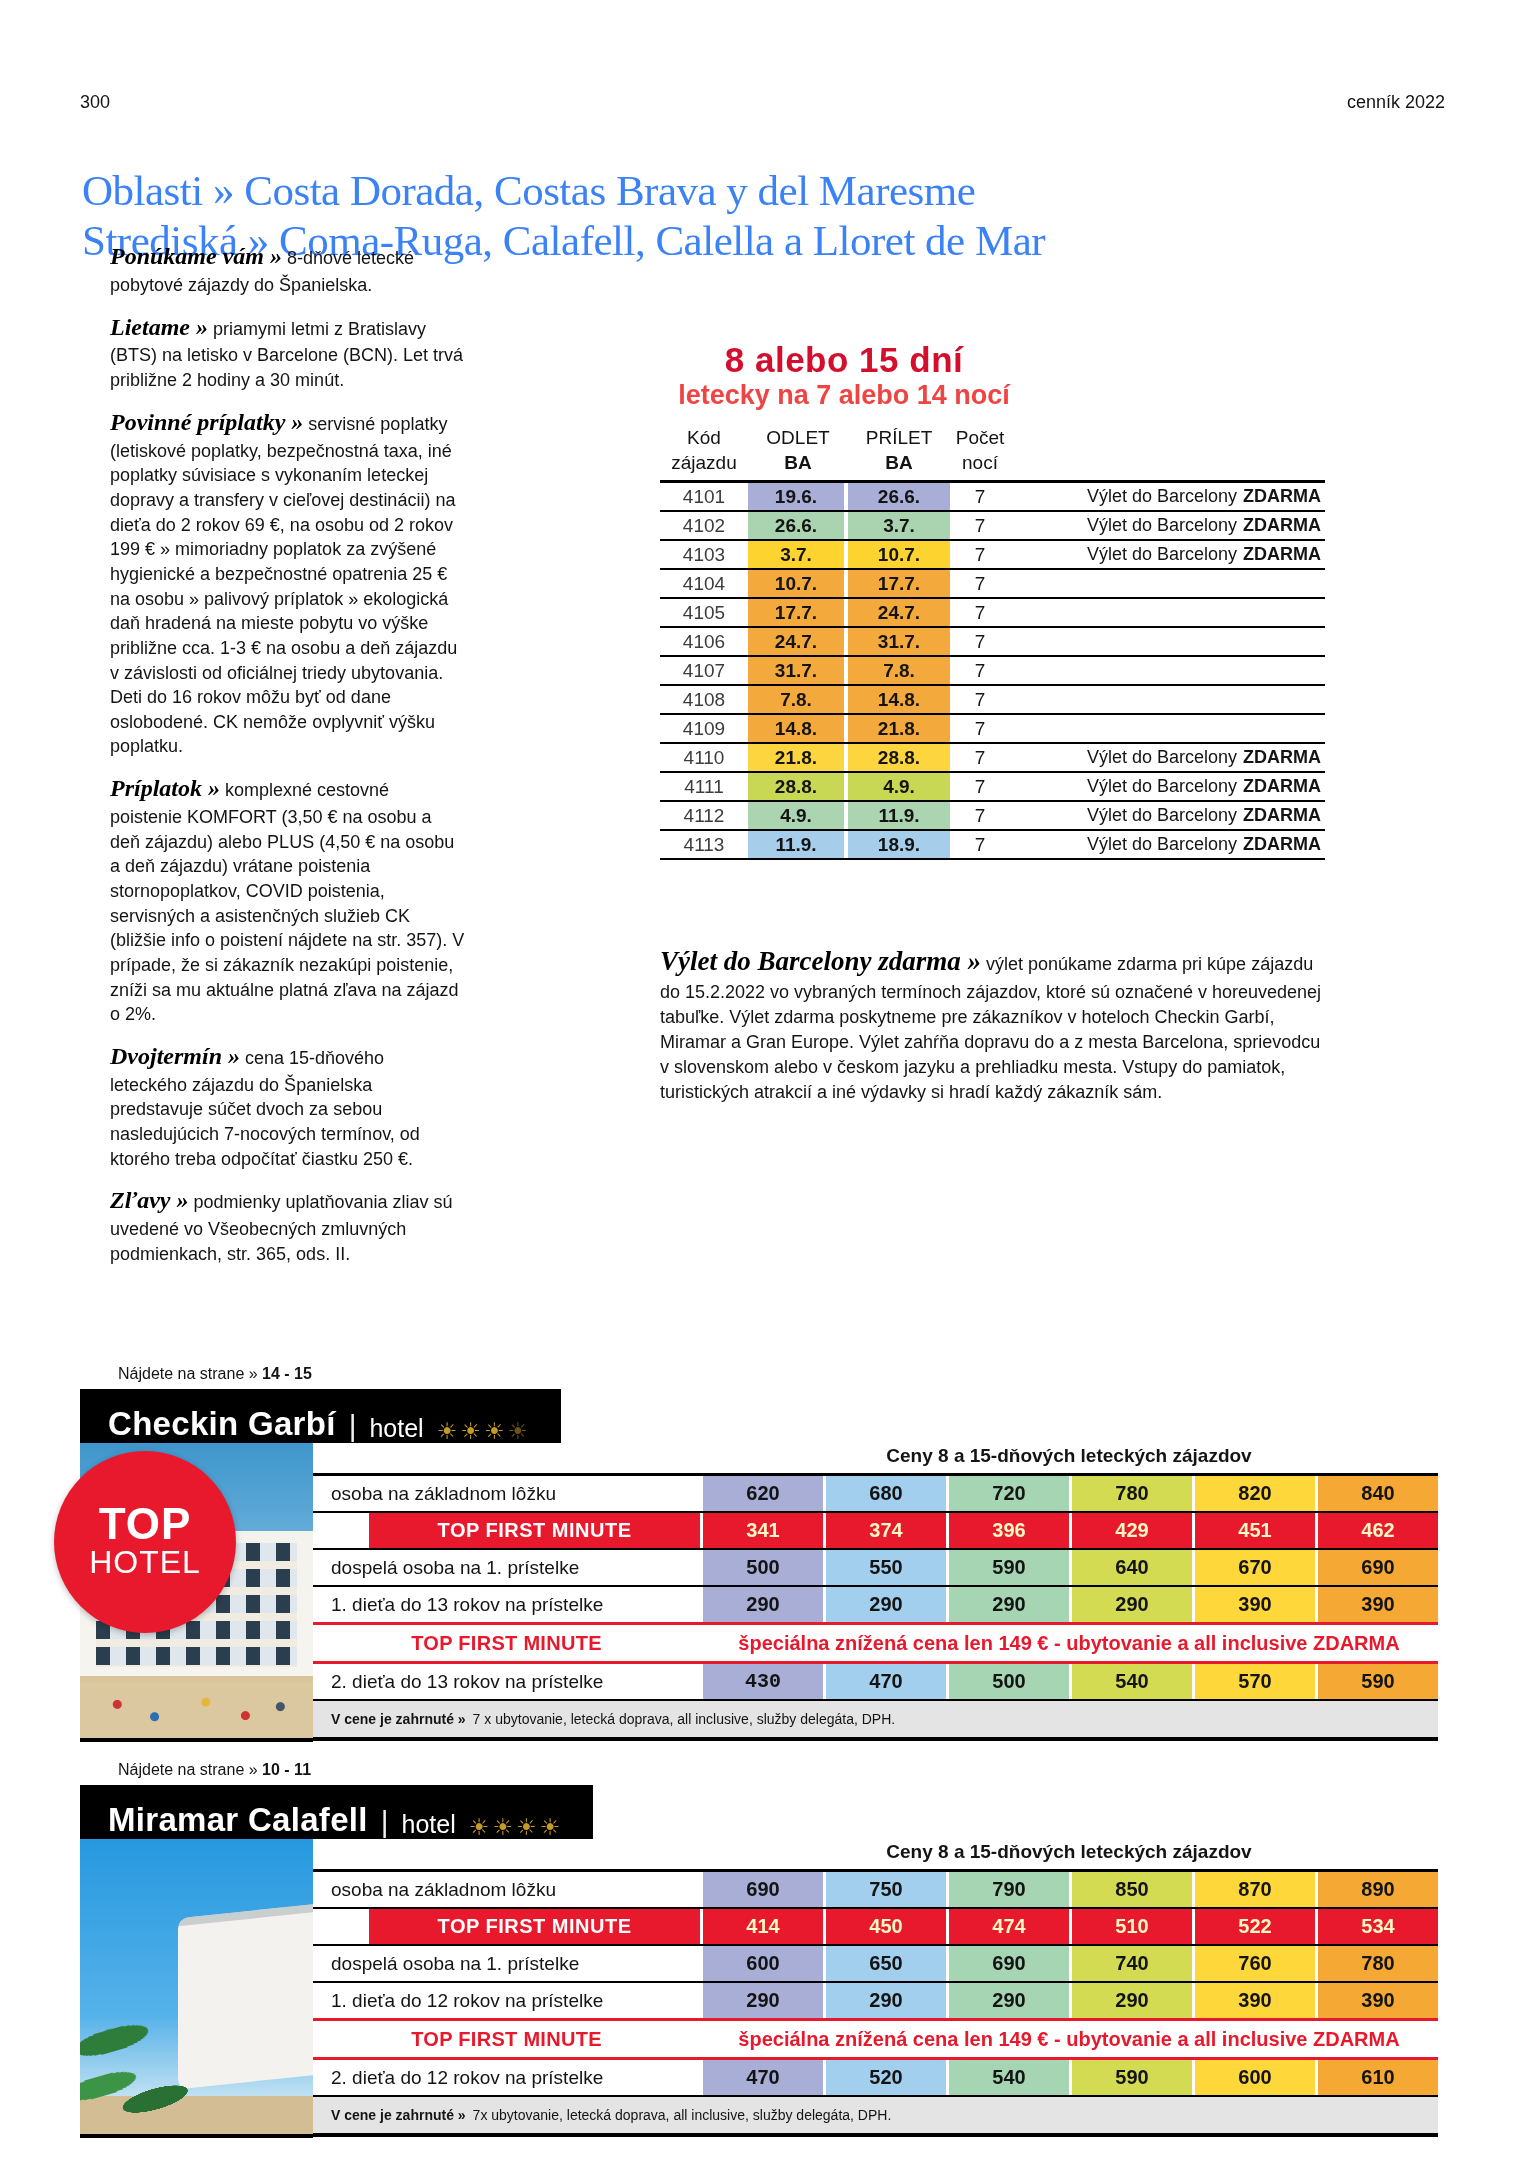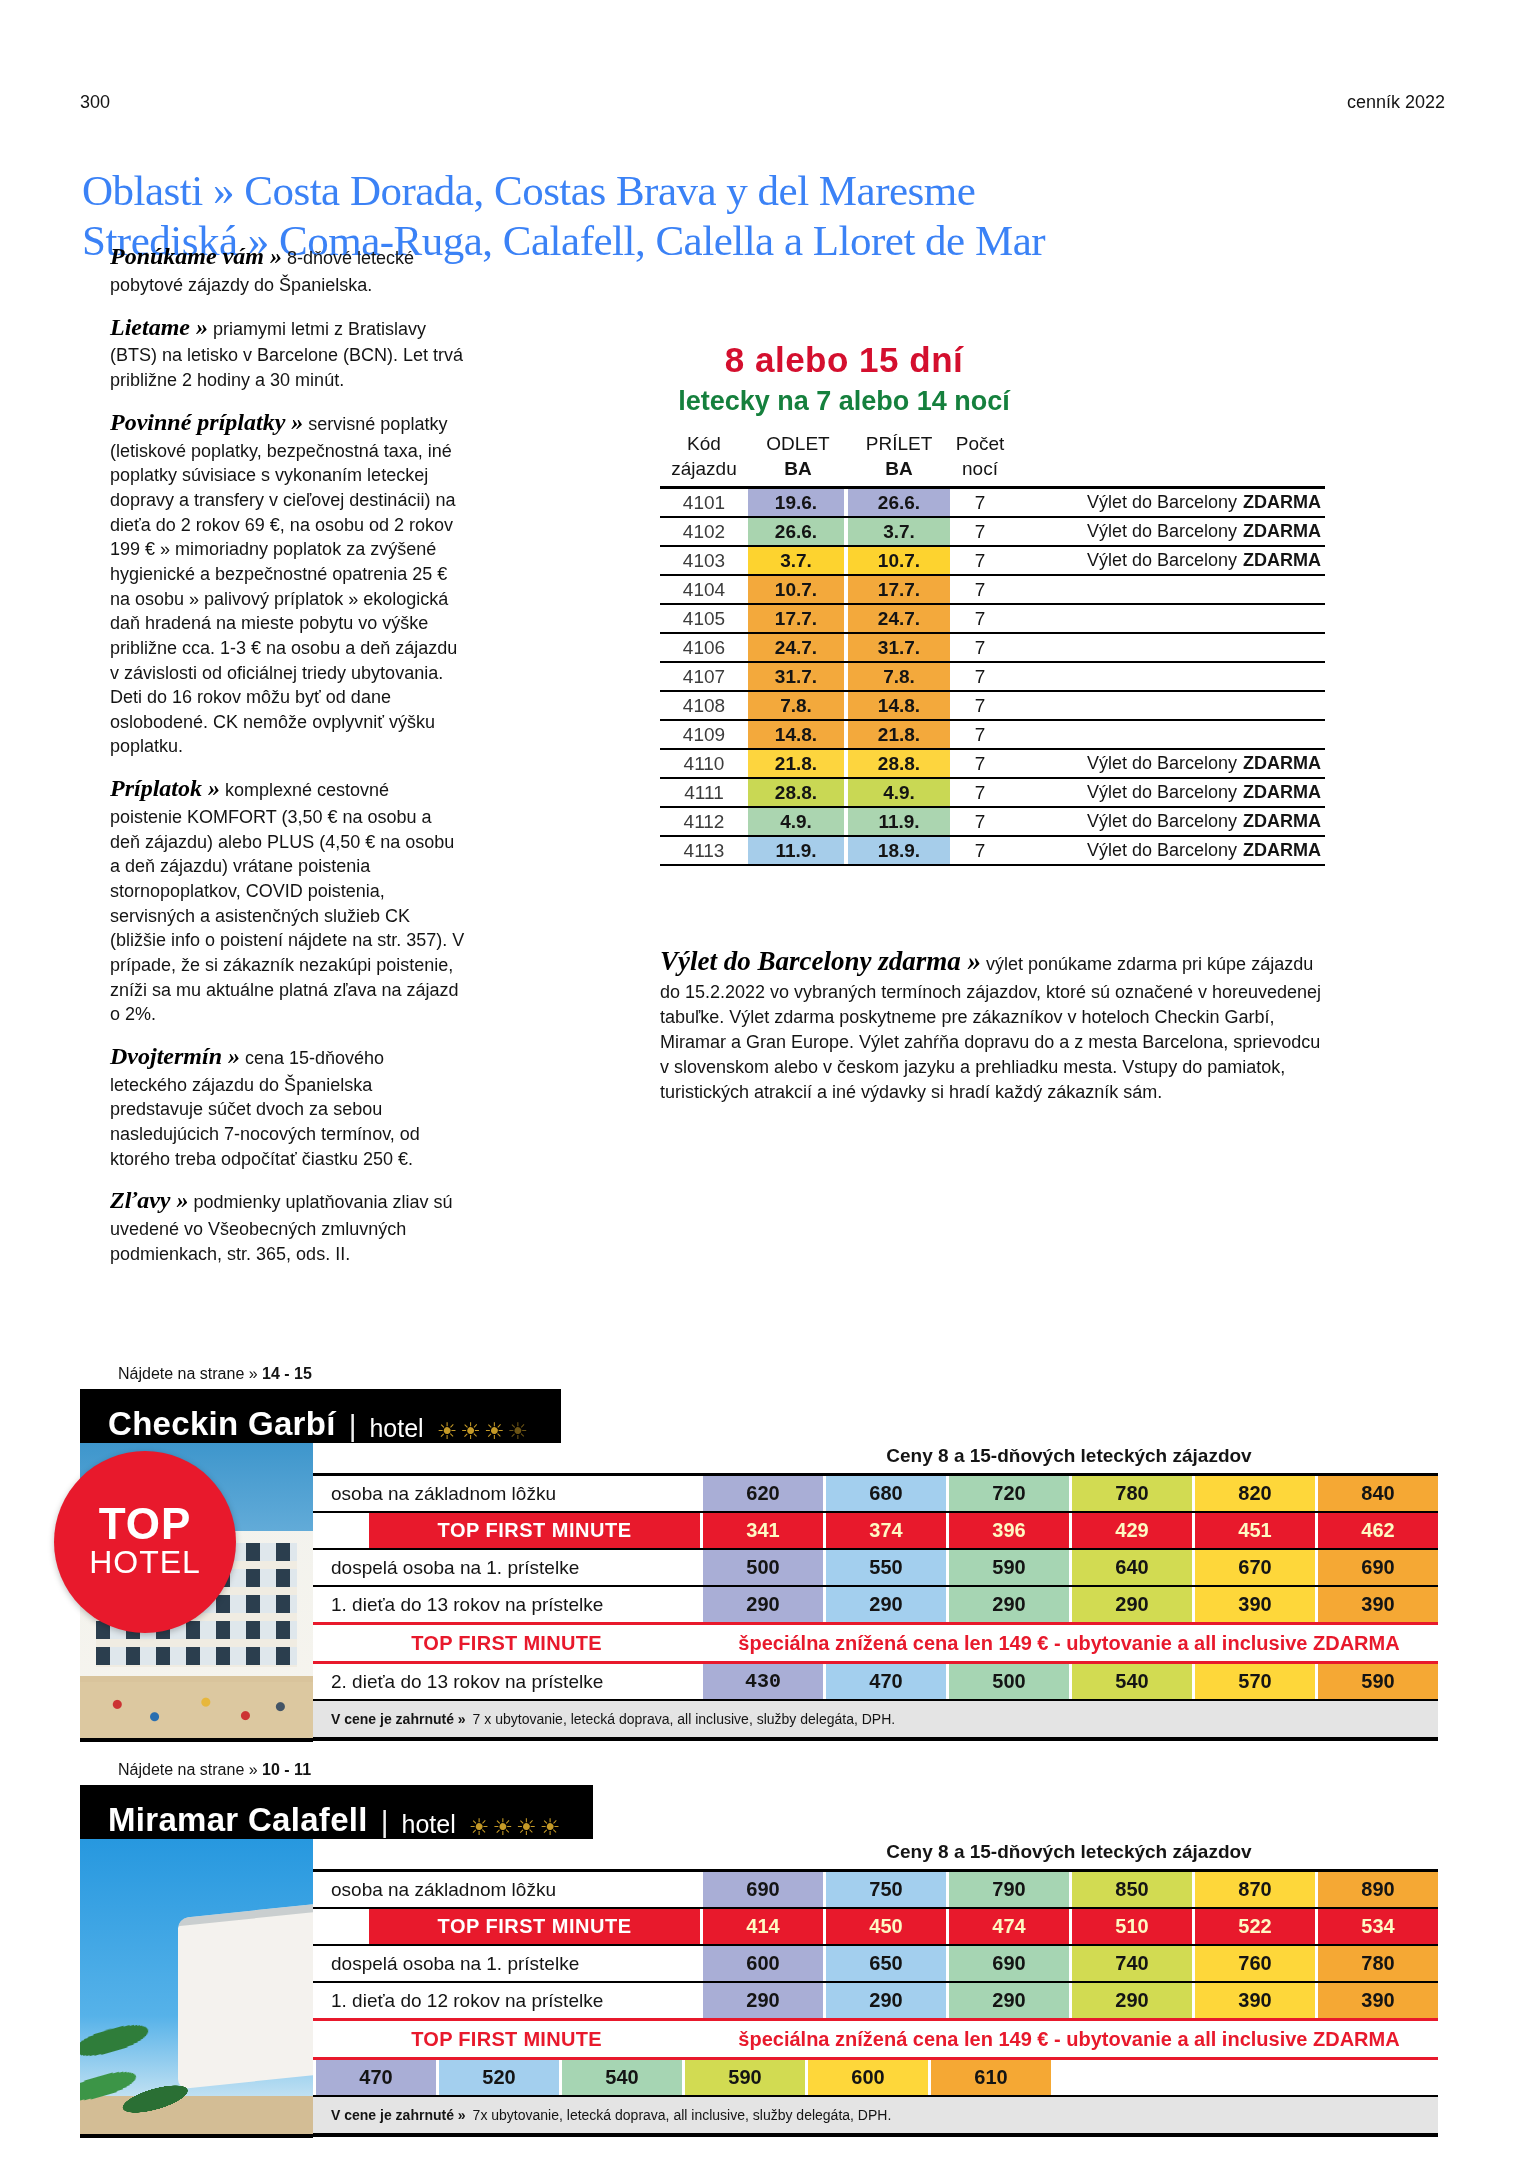--- a/index.html
+++ b/index.html
@@ -22,21 +22,21 @@
   .para-heading {
     font-family:"Liberation Serif", serif; font-style:italic; font-weight:700;
     font-size:24px; color:#000;
   }
   
   .offer { position:absolute; left:655px; top:243px; width:676px; }
   .offer-title {
     margin-top:97px; width:378px; text-align:center;
     font-size:35px; font-weight:700; color:#d40f2e; letter-spacing:0.5px;
   }
-  .offer-subtitle { margin-top:6px; width:378px; text-align:center; font-size:27px; font-weight:700; color:#15803d; }
+  .offer-subtitle { margin-top:0; width:378px; text-align:center; font-size:27px; font-weight:700; color:#ef4444; }
   .flight-table { margin-left:5px; margin-top:14px; width:665px; }
   .f-header { display:flex; align-items:flex-end; padding-bottom:5px; border-bottom:3px solid #000; font-size:19px; }
   .fh-col span { display:block; text-align:center; line-height:1.32; }
   .fh-code { width:88px; } .fh-depart { width:100px; } .fh-arrive { width:102px; } .fh-nights { width:60px; }
   .fh-bold { font-weight:700; }
   .f-row { display:flex; align-items:stretch; height:27px; border-bottom:2px solid #000; font-size:19px; }
   .f-row > div { display:flex; align-items:center; justify-content:center; }
   .f-code { width:88px; color:#3c3c3c; }
   .f-depart { width:100px; font-weight:700; border-right:4px solid #fff; box-sizing:border-box; }
   .f-arrive { width:102px; font-weight:700; }
@@ -456,20 +456,21 @@
             <div class="p-cell" style="background: rgb(166, 213, 179);">290</div>
             <div class="p-cell" style="background: rgb(210, 219, 82);">290</div>
             <div class="p-cell" style="background: rgb(254, 215, 58);">390</div>
             <div class="p-cell" style="background: rgb(245, 168, 52);">390</div>
           </div>
           <div class="p-row special">
             <div class="p-label-special">TOP FIRST MINUTE</div>
             <div class="p-special-text">špeciálna znížená cena len 149 € - ubytovanie a all inclusive ZDARMA</div>
           </div>
           <div class="p-row">
+            <div class="p-label">2. dieťa do 12 rokov na prístelke</div>
             <div class="p-cell" style="background: rgb(169, 174, 214);">470</div>
             <div class="p-cell" style="background: rgb(163, 207, 238);">520</div>
             <div class="p-cell" style="background: rgb(166, 213, 179);">540</div>
             <div class="p-cell" style="background: rgb(210, 219, 82);">590</div>
             <div class="p-cell" style="background: rgb(254, 215, 58);">600</div>
             <div class="p-cell" style="background: rgb(245, 168, 52);">610</div>
           </div>
         </div>
       <div class="p-footer">
         <b class="footer-label">V cene je zahrnuté » </b>

